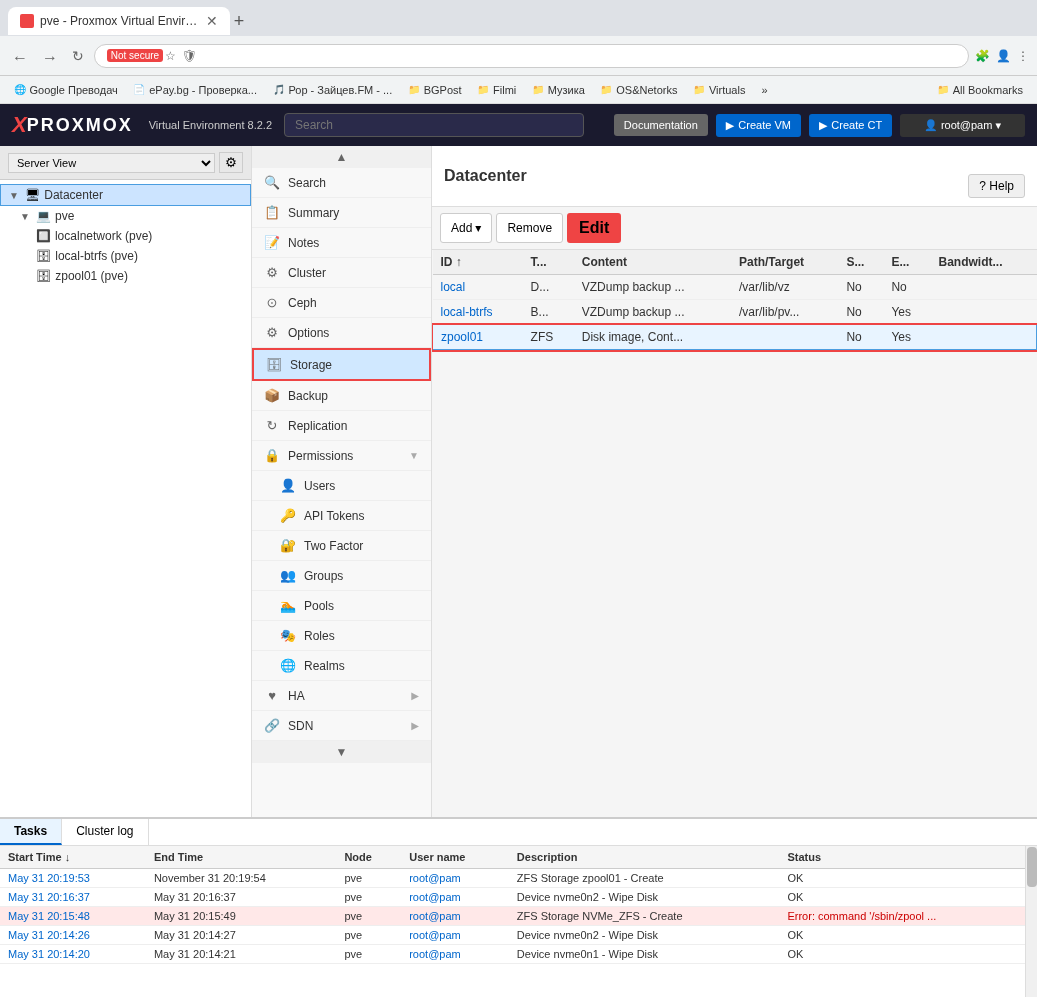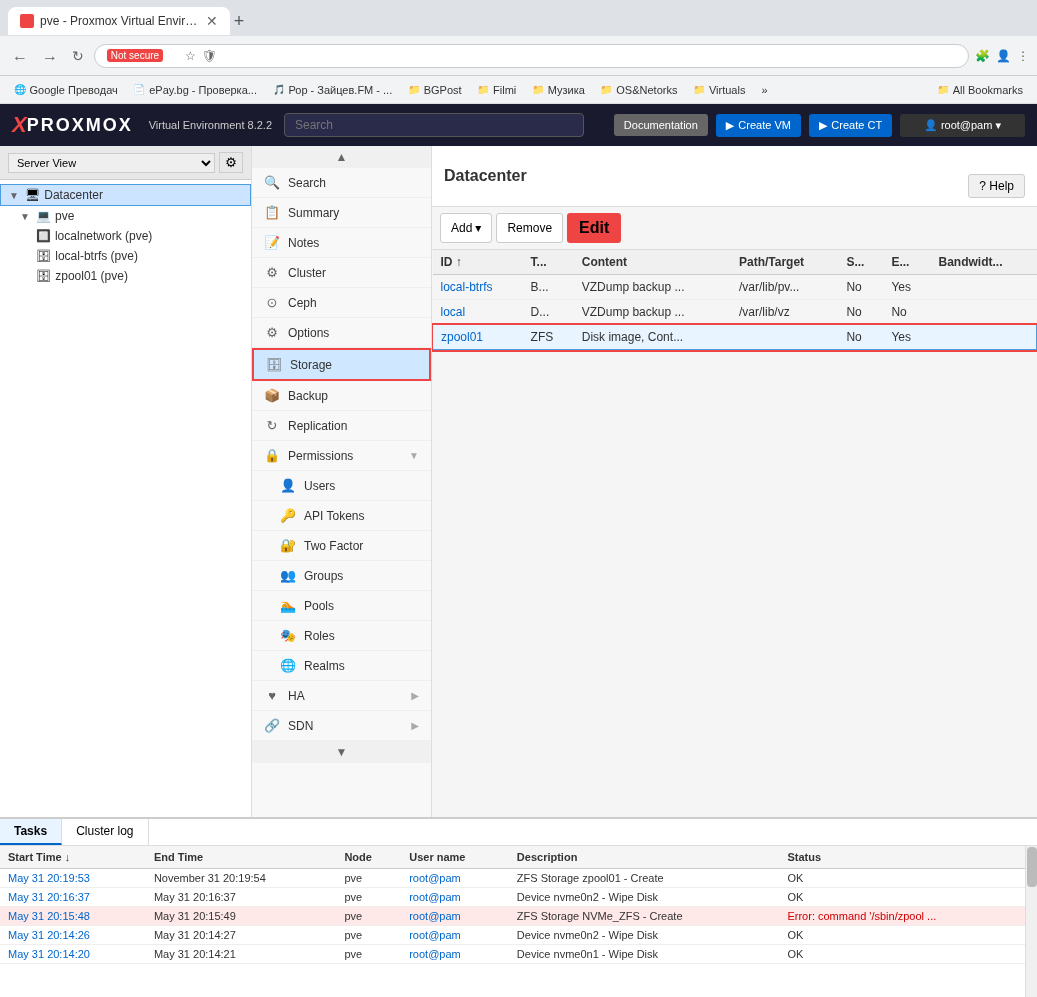--- a/index.html
+++ b/index.html
@@ -10,21 +10,21 @@
     .tab-bar { display: flex; align-items: center; background: #dee1e6; padding: 6px 8px 0 8px; height: 36px; }
     .tab { display: flex; align-items: center; background: #fff; border-radius: 8px 8px 0 0; padding: 0 12px; height: 28px; font-size: 12px; gap: 6px; }
     .tab-favicon { width: 14px; height: 14px; background: #e44; border-radius: 2px; display: inline-block; }
     .tab-title { font-size: 12px; color: #333; max-width: 160px; overflow: hidden; white-space: nowrap; text-overflow: ellipsis; }
     .tab-close { color: #666; cursor: pointer; font-size: 14px; }
     .new-tab-btn { background: none; border: none; font-size: 18px; color: #555; cursor: pointer; margin-left: 4px; }
     .browser-controls { display: flex; align-items: center; background: #f1f3f4; padding: 4px 8px; height: 40px; gap: 6px; border-bottom: 1px solid #ccc; }
     .nav-btn { background: none; border: none; font-size: 16px; color: #666; cursor: pointer; padding: 4px; }
     .nav-btn:disabled { color: #bbb; }
     .refresh-btn { font-size: 14px; }
-    .address-bar { flex: 1; display: flex; align-items: center; background: #fff; border: 1px solid #ccc; border-radius: 20px; padding: 4px 12px; gap: 22px; }
+    .address-bar { flex: 1; display: flex; align-items: center; background: #fff; border: 1px solid #ccc; border-radius: 20px; padding: 4px 12px; gap: 2px; }
     .not-secure { background: #e44; color: white; font-size: 10px; padding: 1px 4px; border-radius: 3px; }
     .url-text { font-size: 12px; color: #1a0dab; flex: 1; }
     .addr-icons { display: flex; gap: 6px; color: #666; }
     .browser-actions { display: flex; gap: 6px; color: #555; align-items: center; }
     .bookmarks-bar { display: flex; align-items: center; background: #f1f3f4; padding: 2px 8px; height: 28px; gap: 4px; border-bottom: 1px solid #ddd; font-size: 11px; overflow: hidden; }
     .bookmark-item { display: flex; align-items: center; gap: 3px; padding: 2px 6px; border-radius: 4px; cursor: pointer; white-space: nowrap; color: #333; }
     .bm-icon { font-size: 10px; }
 
     
     .app-container { display: flex; flex-direction: column; height: calc(997px - 104px); background: #f5f5f5; }
@@ -355,35 +355,35 @@
               <th>T...</th>
               <th>Content</th>
               <th>Path/Target</th>
               <th>S...</th>
               <th>E...</th>
               <th>Bandwidt...</th>
             </tr>
           </thead>
           <tbody>
             <tr>
+              <td class="link">local</td>
+              <td>D...</td>
+              <td>VZDump backup ...</td>
+              <td>/var/lib/vz</td>
+              <td>No</td>
+              <td>No</td>
+              <td></td>
+            </tr>
+            <tr>
               <td class="link">local-btrfs</td>
               <td>B...</td>
               <td>VZDump backup ...</td>
               <td>/var/lib/pv...</td>
               <td>No</td>
               <td>Yes</td>
-              <td></td>
-            </tr>
-            <tr>
-              <td class="link">local</td>
-              <td>D...</td>
-              <td>VZDump backup ...</td>
-              <td>/var/lib/vz</td>
-              <td>No</td>
-              <td>No</td>
               <td></td>
             </tr>
             <tr class="selected-row">
               <td class="link">zpool01</td>
               <td>ZFS</td>
               <td>Disk image, Cont...</td>
               <td></td>
               <td>No</td>
               <td>Yes</td>
               <td></td>

